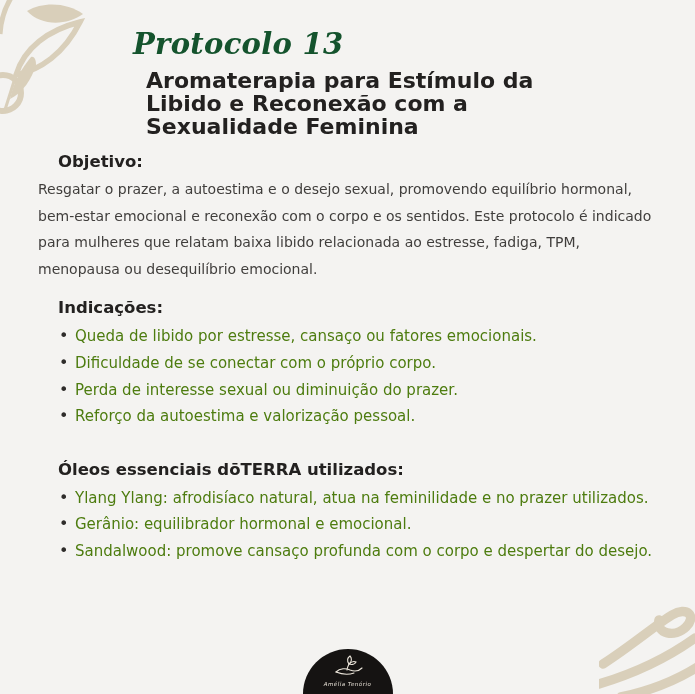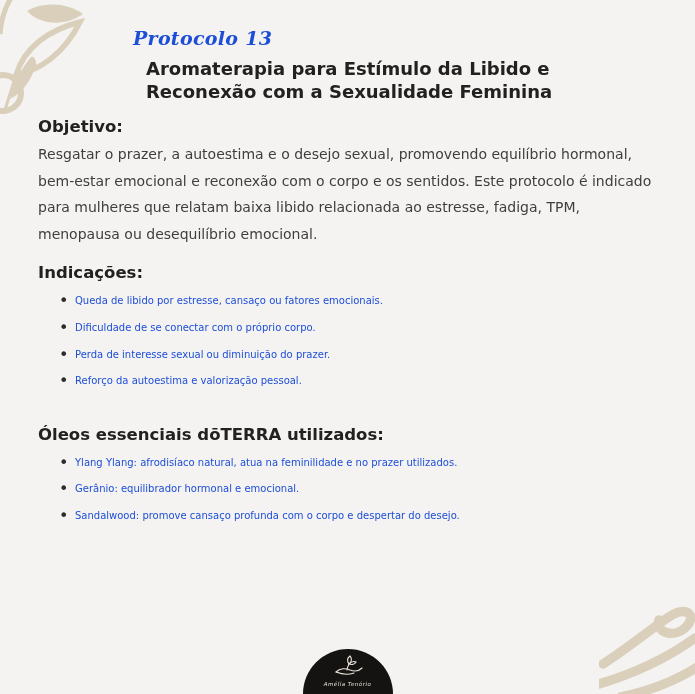--- a/index.html
+++ b/index.html
@@ -12,47 +12,47 @@
     font-family:"DejaVu Sans", sans-serif;
     color:#3f3d3b;
   }
   .ornament-tl { position:absolute; top:0; left:0; pointer-events:none; }
   .ornament-br { position:absolute; right:0; bottom:0; pointer-events:none; }
 
   .doc-title {
     margin:27px 0 0 133px;
     font-family:"DejaVu Serif", serif;
     font-style:italic; font-weight:800;
-    font-size:19px; letter-spacing:0.3px;
-    color:#1d4ed8;
+    font-size:29px; letter-spacing:0.3px;
+    color:#14532d;
   }
   .doc-subtitle {
     margin:8px 0 0 146px;
-    font-size:18px; font-weight:bold;
+    font-size:22px; font-weight:bold;
     line-height:23px; color:#232120;
     max-width:430px;
   }
   .content { padding:11px 40px 0 38px; position:relative; z-index:2; }
   .section-heading {
     font-size:16.5px; font-weight:bold;
-    color:#232120; line-height:26px;
+    color:#232120; line-height:26px;margin-left:20px;
   }
   .body-text {
     font-size:14px; line-height:26.6px;
     color:#403e3c; max-width:633px;
     margin-top:1px;
   }
   .sec-indicacoes { margin-top:13px; }
   .sec-oleos { margin-top:27px; }
   ul.bullets { list-style:none; margin-top:2px; }
   ul.bullets li {
     position:relative;
     padding-left:37px;
-    font-size:10px; line-height:26.6px;
-    color:#1d4ed8; max-width:625px;
+    font-size:15px; line-height:26.6px;
+    color:#4d7c0f; max-width:625px;
   }
   ul.bullets li::before {
     content:"•";
     position:absolute; left:21px; top:0;
     color:#2e2c2a; font-size:16px;
   }
 
   .badge {
     position:absolute; left:50%; bottom:0;
     transform:translateX(-50%);

